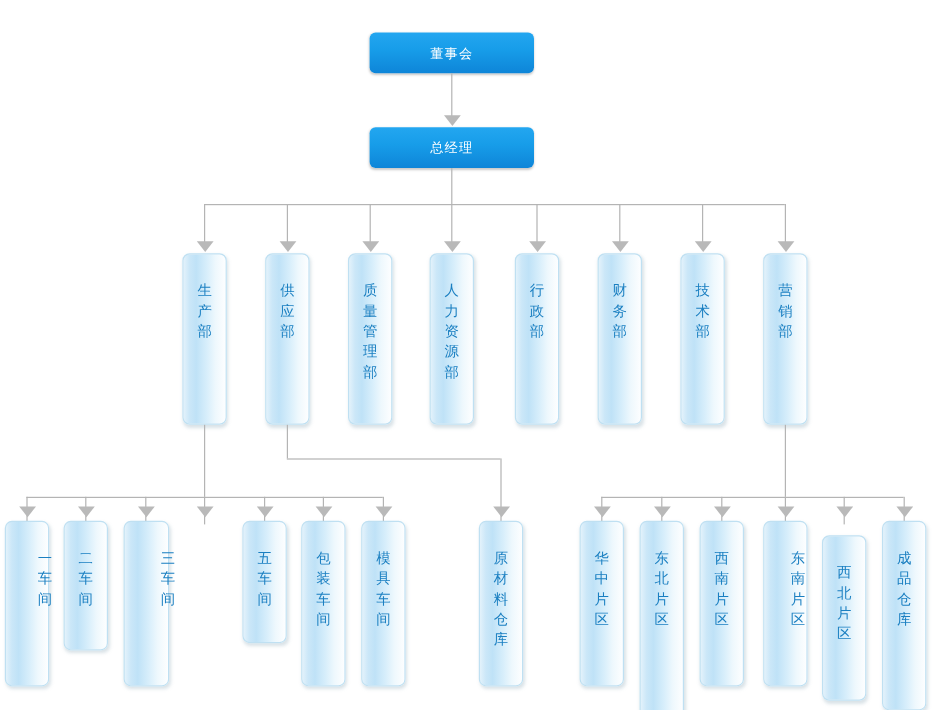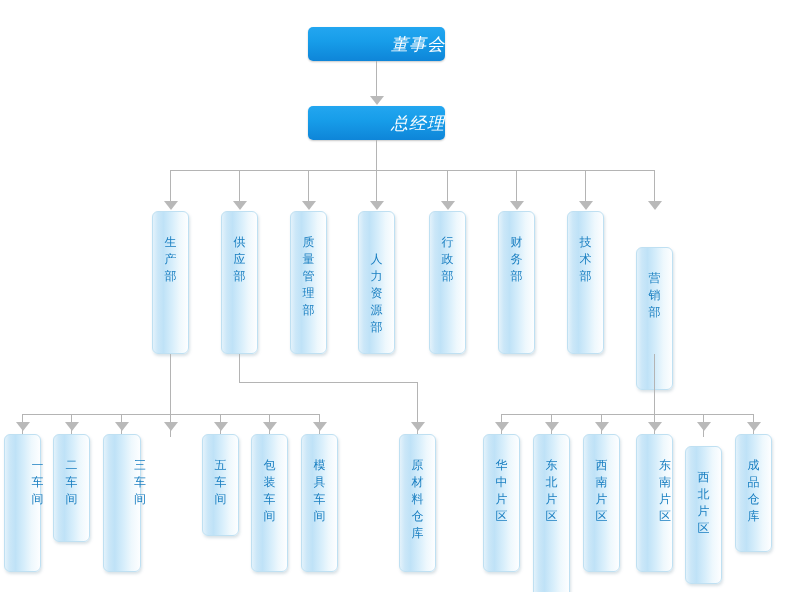--- a/index.html
+++ b/index.html
@@ -21,22 +21,22 @@
     border-right:7px solid transparent;
     border-top:9px solid #b9b9b9;
   }
 
   
   .box-top{
     position:absolute;
     border-radius:5px;
     background:linear-gradient(180deg,#23a6f0 0%,#179de9 42%,#0e85d8 100%);
     box-shadow:0 1px 2px rgba(0,0,0,.22);
-    display:flex;align-items:center;justify-content:flex-end;
-    color:#ffffff;font-size:17px;letter-spacing:1px;font-style:italic;
+    display:flex;align-items:center;justify-content:center;
+    color:#ffffff;font-size:11px;letter-spacing:1px;
   }
 
   
   .box-v{
     position:absolute;
     border-radius:6px;
     border:1px solid #bfe0f2;
     background:
       linear-gradient(90deg,
         #e3f2fb 0%,
@@ -99,33 +99,33 @@
 
   <div class="box-v" style="left:152px;top:211px;width:37px;height:143px;">
     <span class="vtxt">生产部</span>
   </div>
   <div class="box-v" style="left:221px;top:211px;width:37px;height:143px;">
     <span class="vtxt">供应部</span>
   </div>
   <div class="box-v" style="left:290px;top:211px;width:37px;height:143px;">
     <span class="vtxt">质量管理部</span>
   </div>
-  <div class="box-v" style="left:358px;top:211px;width:37px;height:143px;align-items:center;">
+  <div class="box-v" style="left:358px;top:211px;width:37px;height:143px;">
     <span class="vtxt">人力资源部</span>
   </div>
   <div class="box-v" style="left:429px;top:211px;width:37px;height:143px;">
     <span class="vtxt">行政部</span>
   </div>
   <div class="box-v" style="left:498px;top:211px;width:37px;height:143px;">
     <span class="vtxt">财务部</span>
   </div>
   <div class="box-v" style="left:567px;top:211px;width:37px;height:143px;">
     <span class="vtxt">技术部</span>
   </div>
-  <div class="box-v" style="left:636px;top:211px;width:37px;height:143px;margin-top:36px;">
+  <div class="box-v" style="left:636px;top:211px;width:37px;height:143px;">
     <span class="vtxt">营销部</span>
   </div>
 
   <div class="ln-v" style="left:170px;top:354px;height:60px;"></div>
   <div class="ln-h" style="left:22px;top:414px;width:297px;"></div>
 
   <div class="ln-v" style="left:22px;top:414px;height:23px;"></div>
   <div class="ln-v" style="left:71px;top:414px;height:23px;"></div>
   <div class="ln-v" style="left:121px;top:414px;height:23px;"></div>
   <div class="ln-v" style="left:170px;top:414px;height:23px;"></div>
@@ -194,17 +194,17 @@
   </div>
   <div class="box-v" style="left:583px;top:434px;width:37px;height:138px;">
     <span class="vtxt">西南片区</span>
   </div>
   <div class="box-v" style="left:636px;top:434px;width:37px;height:138px;justify-content:flex-end;">
     <span class="vtxt">东南片区</span>
   </div>
   <div class="box-v" style="left:685px;top:434px;width:37px;height:138px;margin-top:12px;">
     <span class="vtxt">西北片区</span>
   </div>
-  <div class="box-v" style="left:735px;top:434px;width:37px;height:118px;">
+  <div class="box-v" style="left:735px;top:434px;width:37px;height:158px;">
     <span class="vtxt">成品仓库</span>
   </div>
 
 </div>
 
 </body></html>

